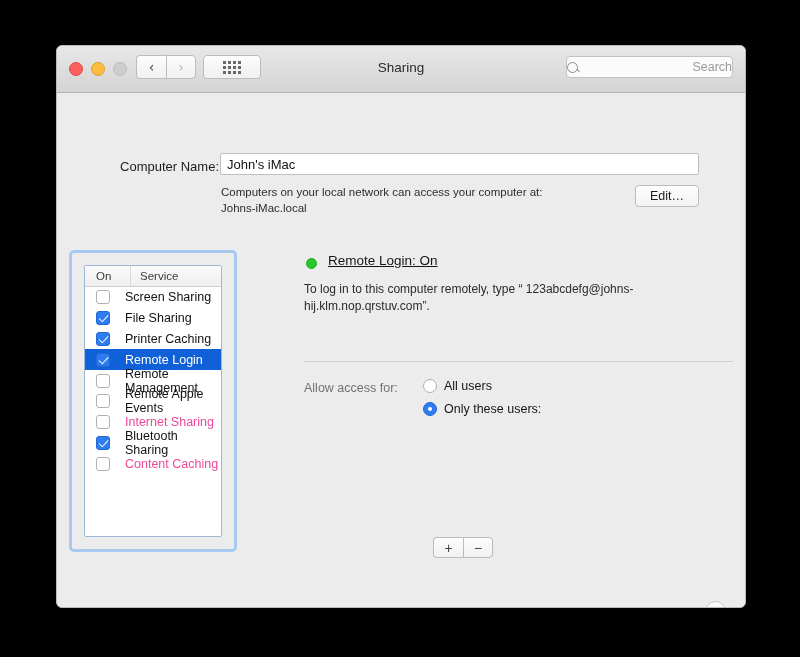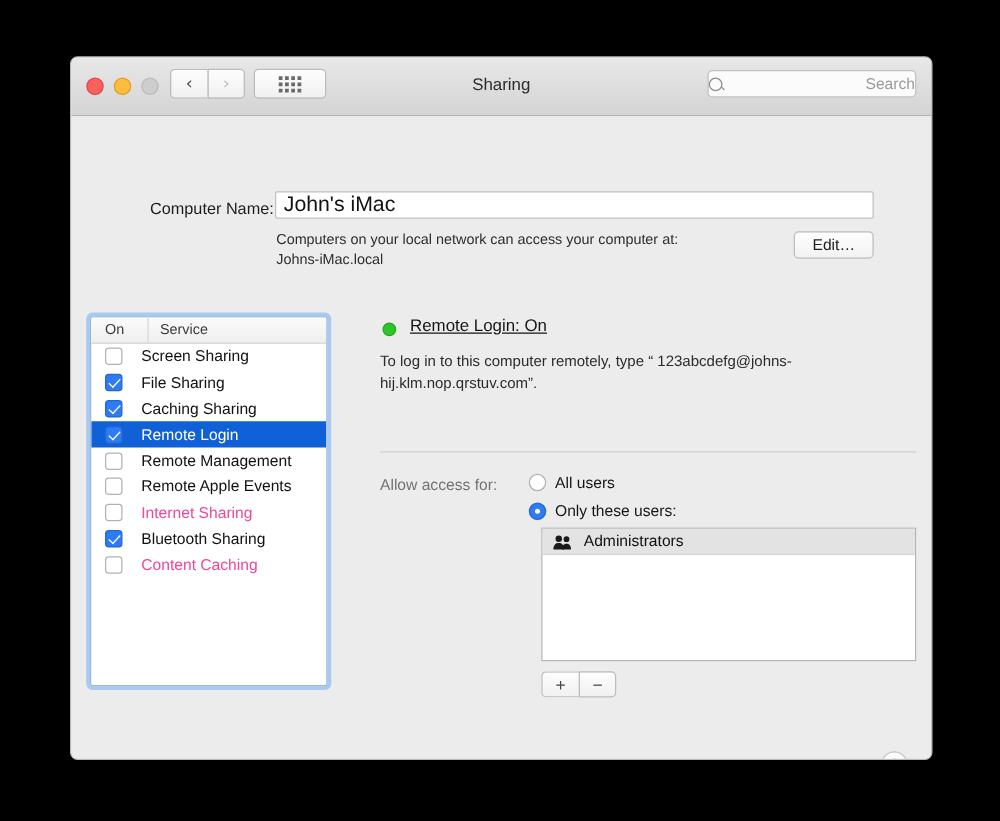--- a/index.html
+++ b/index.html
@@ -144,21 +144,21 @@
     font-size: 13px; color: #1d1d1d;
     text-align: right; width: 120px;
   }
   .cn-input {
     position: absolute; left: 163px; top: 60px;
     width: 479px; height: 22px;
     background: #ffffff;
     border: 1px solid #c0c0c0;
     border-radius: 2px;
     box-sizing: border-box;
-    font-size: 17px;
+    font-size: 13px;
     color: #111;
     padding: 2px 6px;
     outline: none;
     font-family: "Liberation Sans", sans-serif;
   }
   .cn-note {
     position: absolute; left: 164px; top: 91px;
     width: 420px;
     font-size: 11.5px;
     color: #2d2d2d;
@@ -174,25 +174,25 @@
     color: #1d1d1d;
     display: flex; align-items: center; justify-content: center;
     box-sizing: border-box;
     cursor: default;
   }
 
   
   #service-list-wrap {
     position: absolute;
     left: 12px; top: 157px;
-    width: 196px; height: 302px;
+    width: 168px; height: 302px;
     box-sizing: border-box;
     border: 3px solid #a8caf0;
     border-radius: 5px;
-    padding: 0;
+    padding: 12px;
   }
   #service-list {
     width: 100%; height: 100%;
     background: #ffffff;
     border: 1px solid #9db8d6;
     border-radius: 2px;
     box-sizing: border-box;
     overflow: hidden;
   }
   .sl-header {
@@ -436,21 +436,21 @@
             <div class="sl-row">
               <span class="cbox"></span>
               <span class="svc-name">Screen Sharing</span>
             </div>
             <div class="sl-row">
               <span class="cbox checked"></span>
               <span class="svc-name">File Sharing</span>
             </div>
             <div class="sl-row">
               <span class="cbox checked"></span>
-              <span class="svc-name">Caching Sharing</span>
+              <span class="svc-name">Printer Caching</span>
             </div>
             <div class="sl-row selected">
               <span class="cbox checked"></span>
               <span class="svc-name">Remote Login</span>
             </div>
             <div class="sl-row">
               <span class="cbox"></span>
               <span class="svc-name">Remote Management</span>
             </div>
             <div class="sl-row">
@@ -484,33 +484,20 @@
     <div class="radio-row r1">
       <span class="radio"></span>
       <span>All users</span>
     </div>
 
     <div class="radio-row r2">
       <span class="radio on"></span>
       <span>Only these users:</span>
     </div>
 
-    <div class="users-box">
-      <div id="user-rows">
-          <div class="user-row">
-            <svg viewBox="0 0 16 13" class="group-icon">
-              <circle cx="5" cy="4" r="2.6" fill="#1a1a1a"></circle>
-              <circle cx="11.2" cy="4.3" r="2.3" fill="#1a1a1a"></circle>
-              <path d="M0.7 12.5 C0.7 8.9 2.6 7.4 5 7.4 C7.4 7.4 9.3 8.9 9.3 12.5 Z" fill="#1a1a1a"></path>
-              <path d="M7.6 12.5 C7.6 9.4 9.2 8 11.2 8 C13.2 8 14.8 9.4 14.8 12.5 Z" fill="#1a1a1a"></path>
-            </svg>
-            <span>Administrators</span>
-          </div>
-        </div>
-    </div>
 
     <div class="pm-group">
       <div class="pm-btn plus">+</div>
       <div class="pm-btn minus">−</div>
     </div>
 
     <div class="help-btn">?</div>
 
   </div>
 </div>

